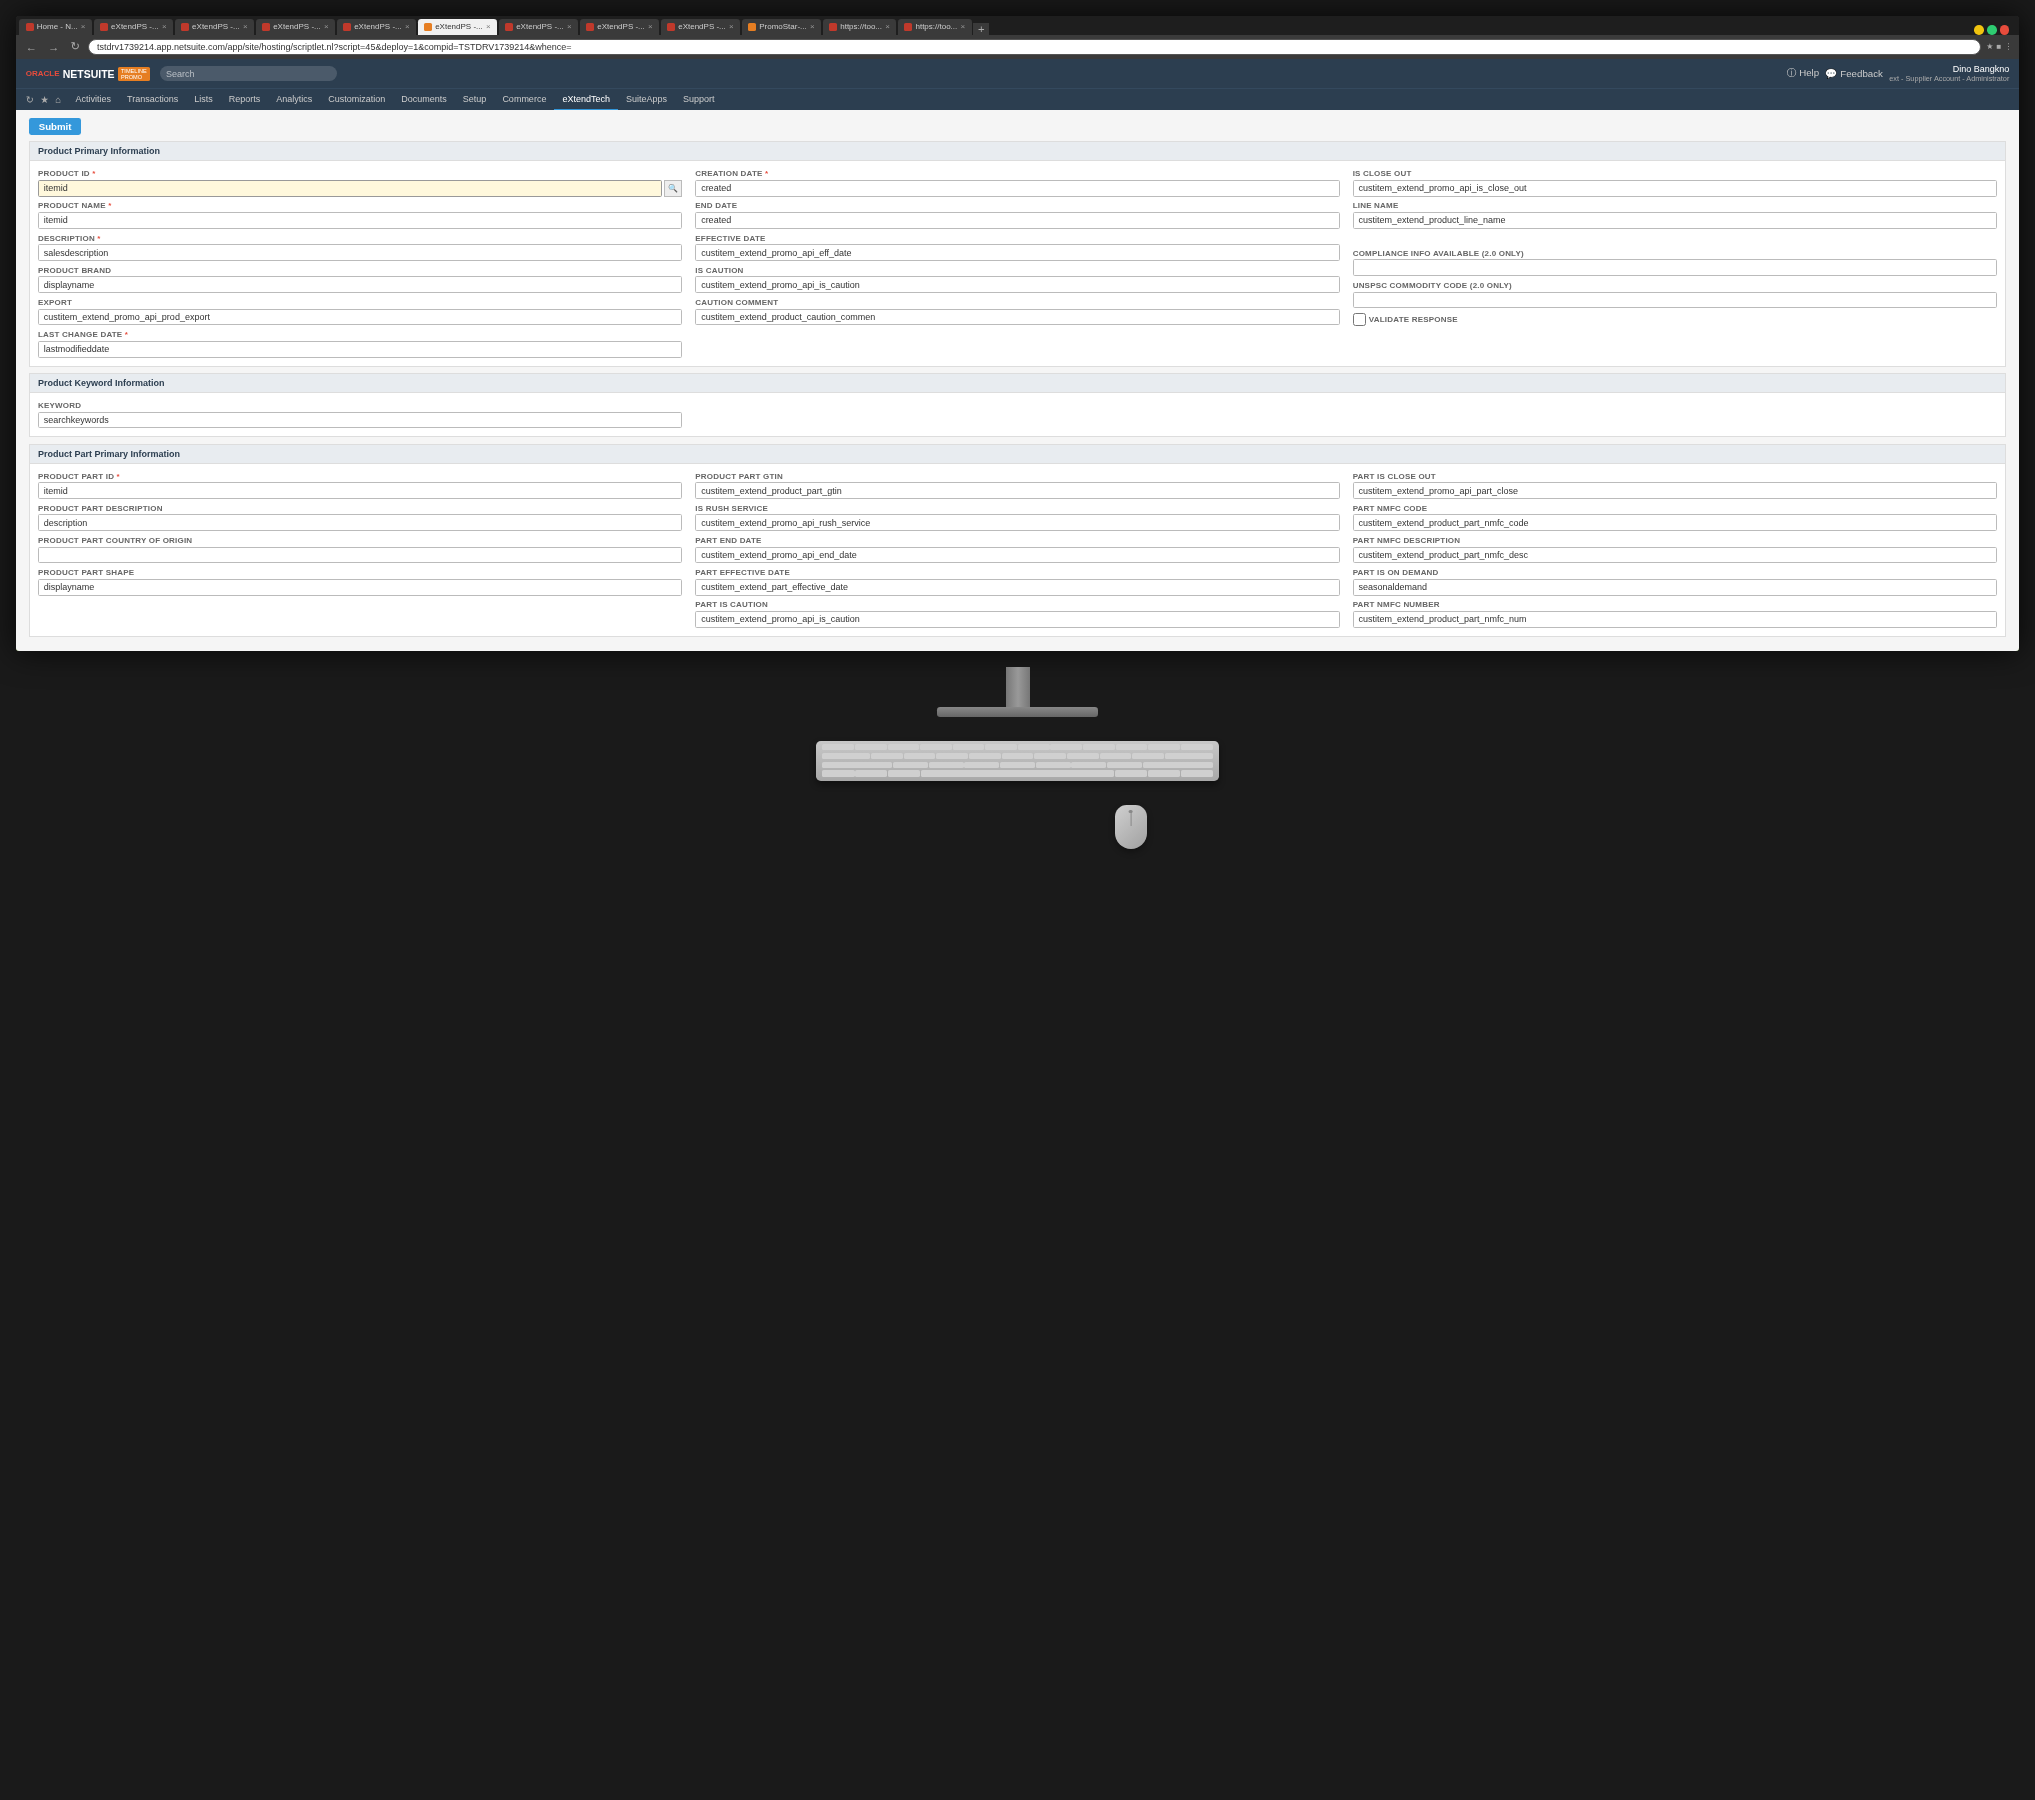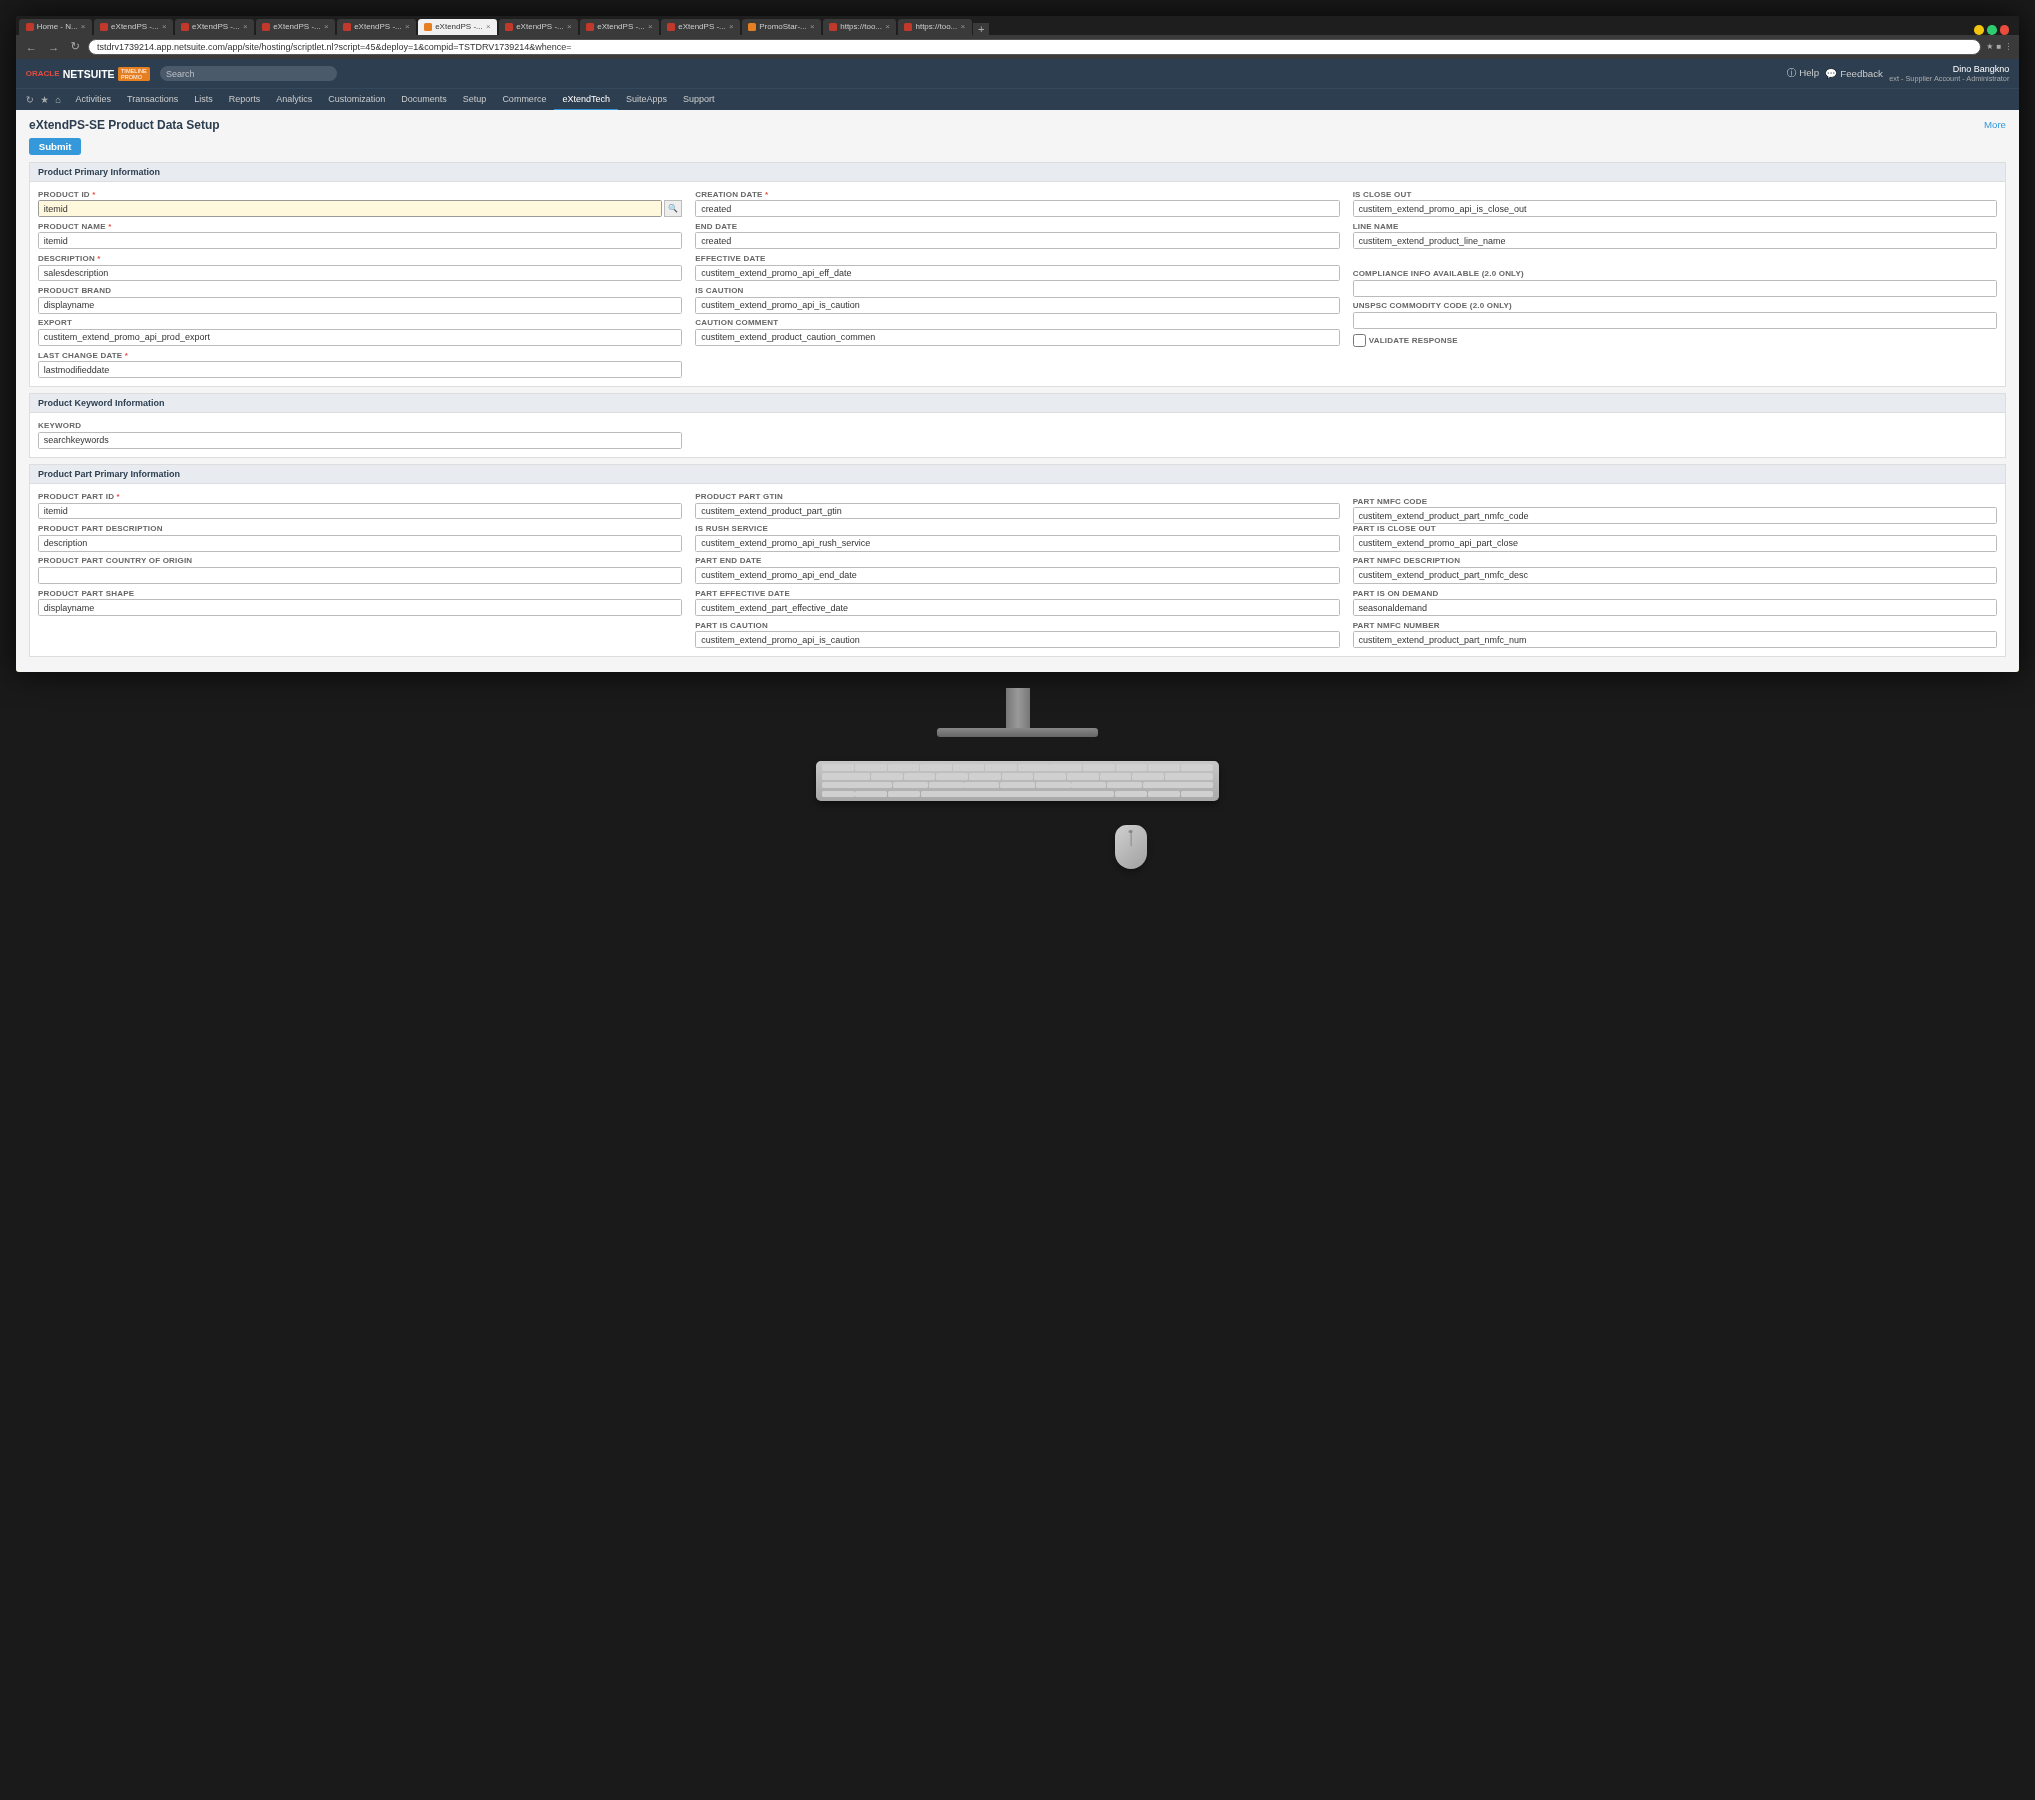--- a/index.html
+++ b/index.html
@@ -199,24 +199,20 @@
         <a class="ns-nav-item">Customization</a>
         <a class="ns-nav-item">Documents</a>
         <a class="ns-nav-item">Setup</a>
         <a class="ns-nav-item">Commerce</a>
         <a class="ns-nav-item active">eXtendTech</a>
         <a class="ns-nav-item">SuiteApps</a>
         <a class="ns-nav-item">Support</a>
       </div>
 
       <div class="ns-page">
-        <div class="ns-page-header">
-          <h1 class="ns-page-title">eXtendPS-SE Product Data Setup</h1>
-          <span class="ns-more-link">More</span>
-        </div>
         <div style="margin-bottom:6.4px;">
           <button class="ns-submit-btn">Submit</button>
         </div>
 
         <div class="ns-section">
           <div class="ns-section-header">Product Primary Information</div>
           <div class="ns-section-body">
             <div class="form-grid-3">
 
               <div>
@@ -353,27 +349,27 @@
                   <label class="form-label">PART EFFECTIVE DATE</label>
                   <input class="form-input" type="text" value="custitem_extend_part_effective_date" style="">
                 </div>
                 <div class="form-field" style="margin-top:4.8px;">
                   <label class="form-label">PART IS CAUTION</label>
                   <input class="form-input" type="text" value="custitem_extend_promo_api_is_caution" style="">
                 </div>
               </div>
 
               <div>
+                <div class="form-field">
+                  <label class="form-label">PART IS CLOSE OUT</label>
+                  <input class="form-input" type="text" value="custitem_extend_promo_api_part_close" style="">
+                </div>
                 <div class="form-field" style="margin-top:4.8px;">
                   <label class="form-label">PART NMFC CODE</label>
                   <input class="form-input" type="text" value="custitem_extend_product_part_nmfc_code" style="">
-                </div>
-                <div class="form-field">
-                  <label class="form-label">PART IS CLOSE OUT</label>
-                  <input class="form-input" type="text" value="custitem_extend_promo_api_part_close" style="">
                 </div>
                 <div class="form-field" style="margin-top:4.8px;">
                   <label class="form-label">PART NMFC DESCRIPTION</label>
                   <input class="form-input" type="text" value="custitem_extend_product_part_nmfc_desc" style="">
                 </div>
                 <div class="form-field" style="margin-top:4.8px;">
                   <label class="form-label">PART IS ON DEMAND</label>
                   <input class="form-input" type="text" value="seasonaldemand" style="">
                 </div>
                 <div class="form-field" style="margin-top:4.8px;">

